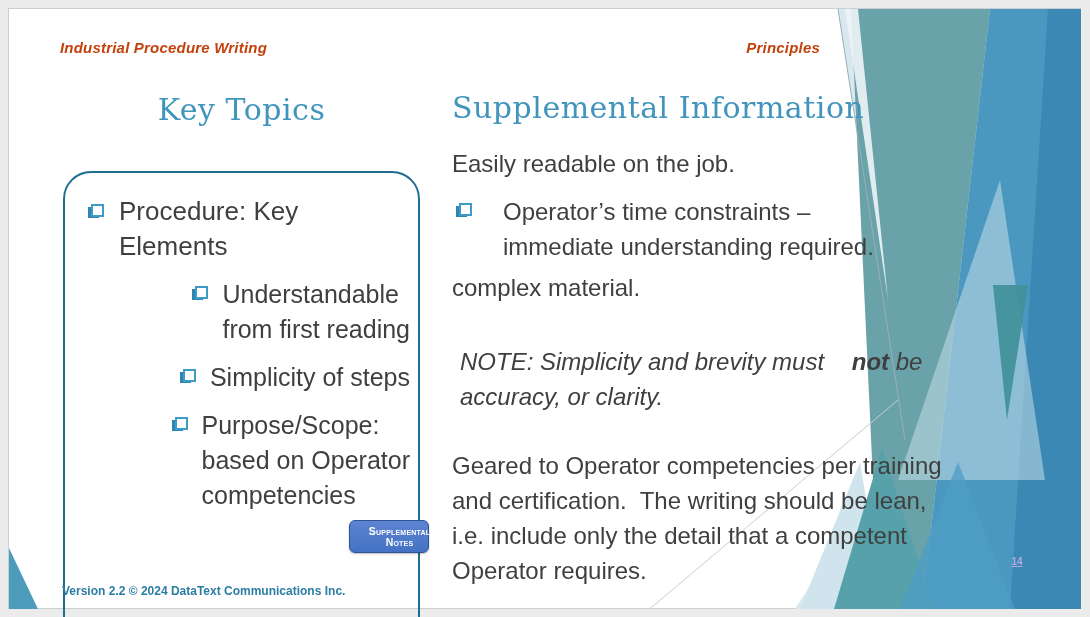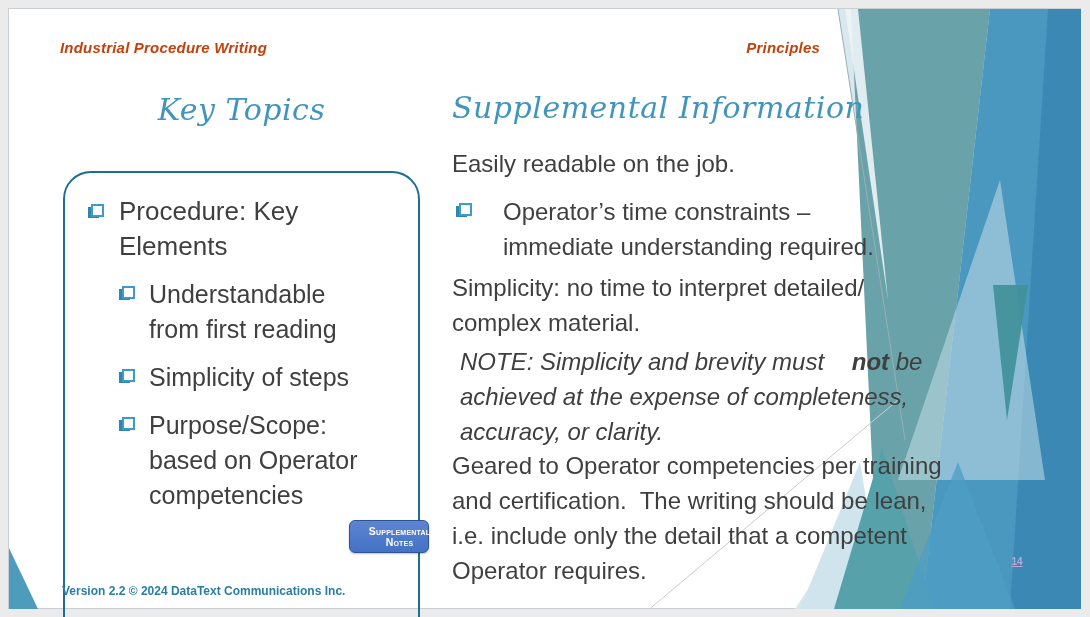--- a/index.html
+++ b/index.html
@@ -15,33 +15,33 @@
   }
   .deco{position:absolute;left:0;top:0;width:1090px;height:617px;z-index:1;pointer-events:none;}
   .content{position:absolute;left:0;top:0;width:1090px;height:617px;z-index:2;}
   .hdr{
     position:absolute;top:39px;font-size:15px;font-weight:bold;font-style:italic;
     color:#c2410c;letter-spacing:.2px;
   }
   .hdr.left{left:60px;}
   .hdr.right{right:270px;}
   .script-title{
-    position:absolute;font-family:"DejaVu Serif", serif;font-style:italic;
+    position:absolute;font-family:"DejaVu Serif", serif;
     font-size:30px;color:#4195BD;letter-spacing:.5px;white-space:nowrap;
   }
   #kt-title{left:63px;top:92px;width:357px;text-align:center;}
   #si-title{left:452px;top:90px;}
   .kt-box{
     position:absolute;left:63px;top:171px;width:357px;height:476px;
     border:2px solid #1F6E92;border-radius:28px;box-sizing:border-box;
     padding:21px 8px 0 25px;background:transparent;
   }
   .kt-item{display:flex;gap:15px;margin-bottom:13px;color:#3F3F3F;}
   .kt-item .txt{font-size:26px;line-height:35px;}
-  .kt-item.lv2{margin-left:31px;}
+  .kt-item.lv2{margin-left:31px;justify-content:flex-end;}
   .kt-item.lv2 .txt{font-size:25px;}
   .sq{
     position:relative;display:inline-block;flex:0 0 auto;
     width:14px;height:14px;margin-top:10px;
   }
   .sq::before{
     content:"";position:absolute;left:-2px;top:3px;width:11px;height:11px;background:#2E86B0;
   }
   .sq::after{
     content:"";position:absolute;left:1px;top:0px;width:9px;height:9px;
@@ -151,27 +151,25 @@
 
     <div class="rp" id="b1">
       <span class="sq small"></span>
       <div class="txt">
         <div class="ln">Operator’s time constraints –</div>
         <div class="ln">immediate understanding required.</div>
       </div>
     </div>
 
     <div class="rp" id="p2">
-      <div class="ln">Simplicity: no time to interpret detailed/</div>
       <div class="ln">complex material.</div>
     </div>
 
     <div class="rp" id="note">
       <div class="ln"><span>NOTE: Simplicity and brevity must </span><b>not</b><span> be</span></div>
-      <div class="ln">achieved at the expense of completeness,</div>
       <div class="ln">accuracy, or clarity.</div>
     </div>
 
     <div class="rp" id="p3">
       <div class="ln">Geared to Operator competencies per training</div>
       <div class="ln">and certification.  The writing should be lean,</div>
       <div class="ln">i.e. include only the detail that a competent</div>
       <div class="ln">Operator requires.</div>
     </div>
   </div>

